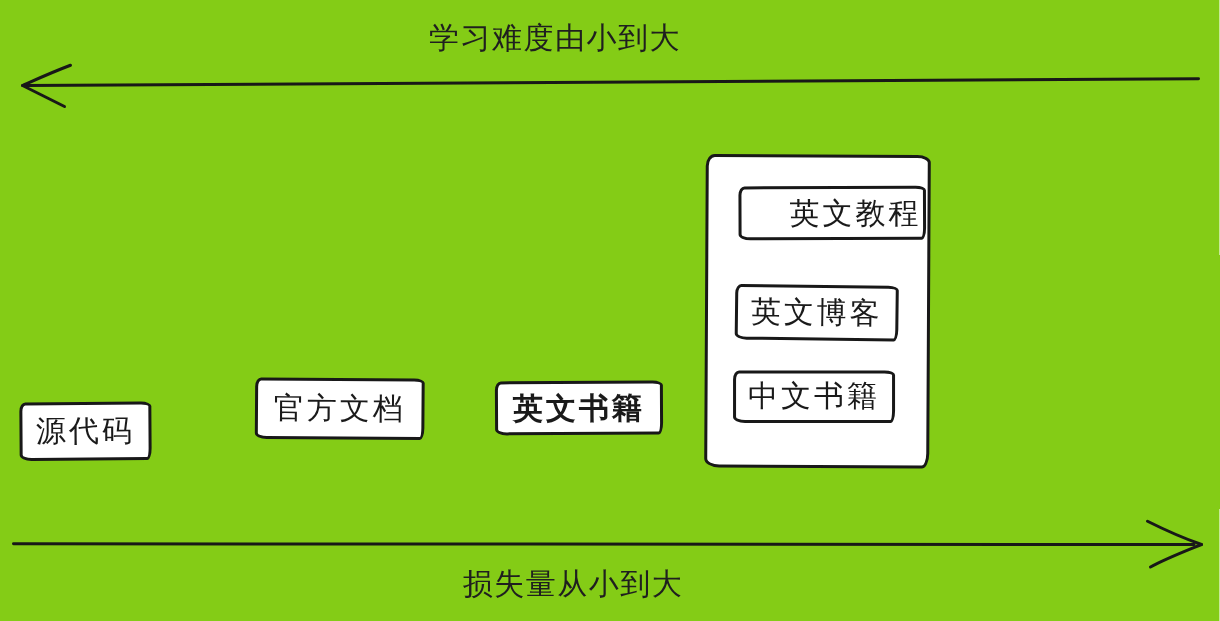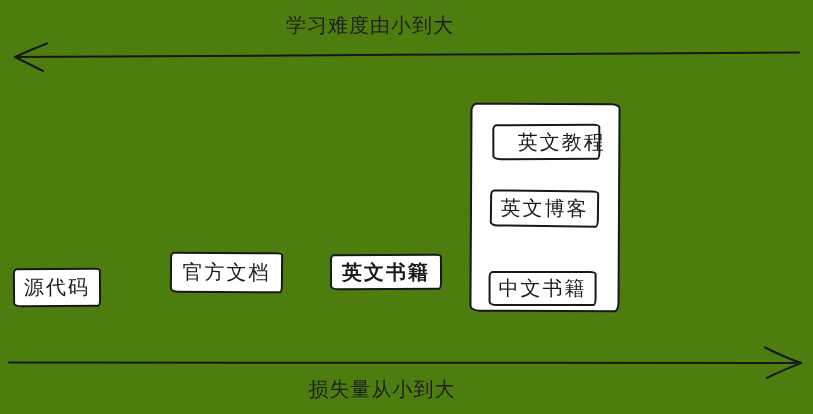--- a/index.html
+++ b/index.html
@@ -4,21 +4,21 @@
 <style>
   html, body {
     margin: 0;
     padding: 0;
     background: #ffffff;
   }
   .canvas {
     position: relative;
     width: 813px;
     height: 414px;
-    background: #4d7c0f;
+    background: #84cc16;
     font-family: "Liberation Sans", "DejaVu Sans", sans-serif;
     color: #1a1a1a;
     overflow: hidden;
   }
   .axis-label {
     position: absolute;
     font-size: 20px;
     letter-spacing: 1px;
     color: #1f1f1f;
     white-space: nowrap;
@@ -55,23 +55,23 @@
     border-radius: 6px 9px 5px 10px / 8px 5px 10px 6px;
     background: #ffffff;
     box-sizing: border-box;
   }
   
   .box-source   { left: 13px;  top: 268px; width: 88px; height: 39px; transform: rotate(-0.4deg); }
   .box-docs     { left: 170px; top: 252px; width: 113px; height: 41px; transform: rotate(0.4deg); }
   .box-enbooks  { left: 330px; top: 254px; width: 112px; height: 36px; transform: rotate(-0.3deg); font-weight: bold; }
   
   .group-a      { left: 470px; top: 103px; width: 150px; height: 209px; transform: rotate(0.3deg); }
-  .group-a .item-0 { left: 20px; top: 19px;  width: 108px; height: 36px; transform: rotate(-0.5deg); padding-left: 31px; }
+  .group-a .item-0 { left: 20px; top: 19px;  width: 125px; height: 36px; transform: rotate(-0.5deg); padding-left: 31px; }
   .group-a .item-1 { left: 18px; top: 85px;  width: 109px; height: 37px; transform: rotate(0.4deg); }
-  .group-a .item-2 { left: 17px; top: 166px; width: 108px; height: 35px; transform: rotate(-0.3deg); }
+  .group-a .item-2 { left: 17px; top: 142px; width: 108px; height: 35px; transform: rotate(-0.3deg); }
   
   .group-b      { left: 652px; top: 170px; width: 151px; height: 147px; transform: rotate(-0.3deg); }
   .group-b .item-0 { left: 18px; top: 18px; width: 108px; height: 35px; transform: rotate(0.4deg); }
   .group-b .item-1 { left: 18px; top: 85px; width: 108px; height: 35px; transform: rotate(-0.4deg); }
 </style>
 </head>
 <body>
 
 <div class="canvas">
 

